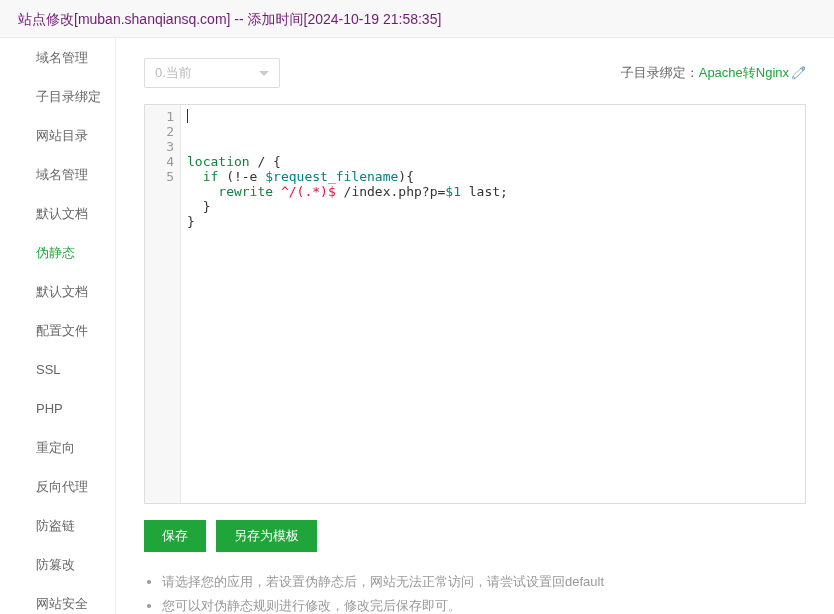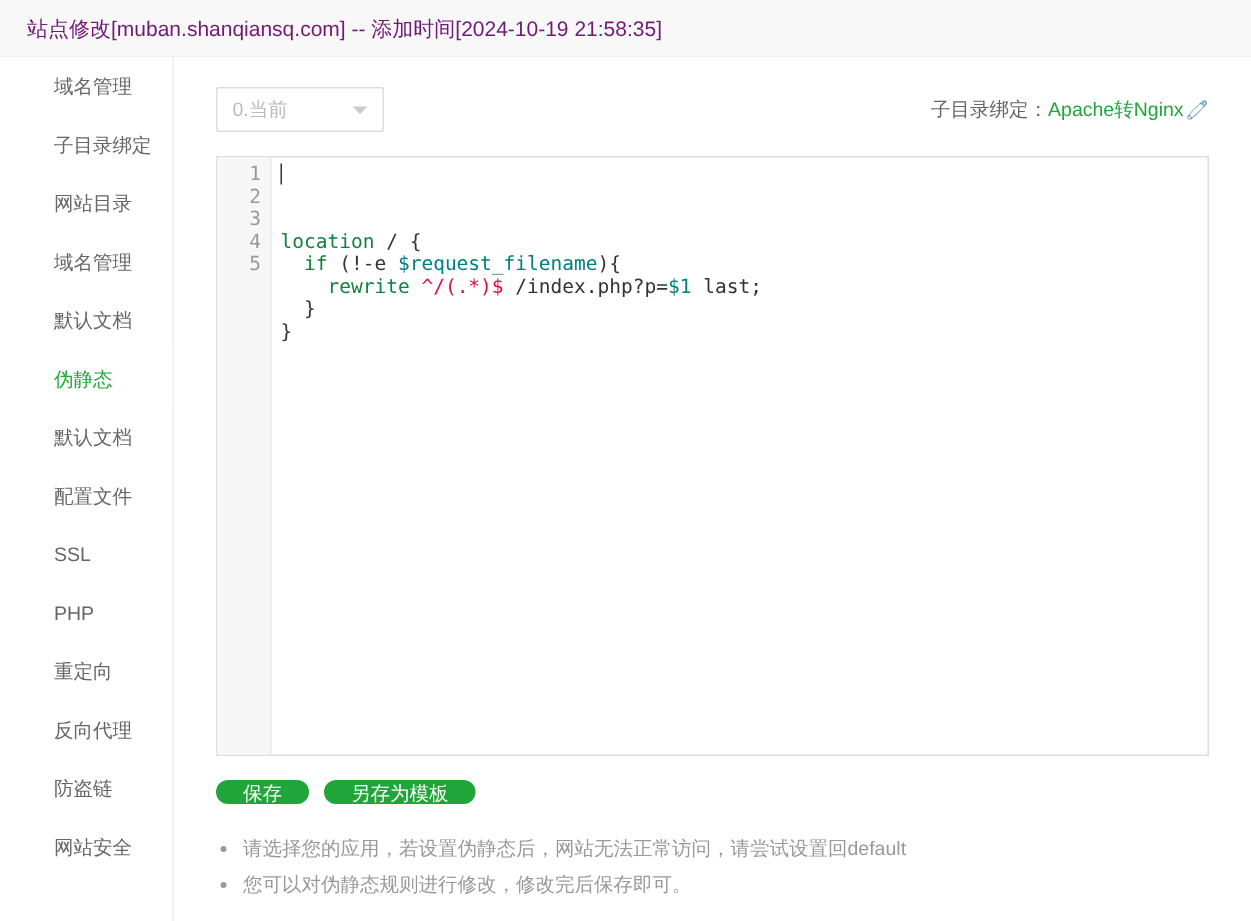--- a/index.html
+++ b/index.html
@@ -4,38 +4,38 @@
 <style>
 *{box-sizing:border-box;margin:0;padding:0}
 body{font-family:-apple-system,"Microsoft YaHei","PingFang SC",sans-serif;font-size:13px;color:#666;background:#fff;width:834px;height:614px;overflow:hidden}
 .header{height:38px;line-height:38px;padding:0 18px;font-size:14px;color:#701a75;border-bottom:1px solid #eee;background:#f8f8f8}
 .main{display:flex;height:576px}
 .sidebar{width:116px;border-right:1px solid #eee;overflow-y:auto;background:#fff}
 .sidebar-item{padding:0 14px 0 36px;height:39px;line-height:39px;color:#666;cursor:pointer;font-size:13px}
 .sidebar-item.active{color:#20a53a;background:#fff}
 .content{flex:1;padding:20px 28px;overflow-y:auto}
 .top-row{display:flex;justify-content:space-between;align-items:center;margin-bottom:16px}
-.select-box{display:flex;align-items:center;width:112px;height:30px;border:1px solid #ddd;border-radius:2px;padding:0 10px;cursor:pointer;color:#bbb;font-size:13px}
+.select-box{display:flex;align-items:center;width:136px;height:30px;border:1px solid #ddd;border-radius:2px;padding:0 10px;cursor:pointer;color:#bbb;font-size:13px}
 .select-box .txt{flex:1}
 .select-box .chev{width:0;height:0;border-left:5px solid transparent;border-right:5px solid transparent;border-top:5px solid #ccc}
 .tools{font-size:13px;color:#666}
 .tools .lnk{color:#20a53a;text-decoration:none;margin-left:0}
 .editor{border:1px solid #ddd;height:400px;background:#fff;display:flex;font-family:Consolas,Menlo,monospace;font-size:13px;line-height:15px}
 .gutter{width:36px;background:#f7f7f7;color:#999;text-align:right;padding:4px 6px 0 0;border-right:1px solid #e8e8e8}
 .code{flex:1;padding:4px 0 0 6px;white-space:pre;position:relative}
 .ln{height:15px}
 .code-line{height:15px}
 .tok-kw{color:#15803d}
 .tok-var{color:#008080}
 .tok-re{color:#d14}
 .tok-txt{color:#333}
 .cursor{position:absolute;left:6px;top:4px;width:1px;height:14px;background:#333;animation:blink 1s step-end infinite}
 @keyframes blink{50%{opacity:0}}
 .buttons{margin-top:16px;display:flex;gap:10px}
-.btn{height:16px;padding:0 18px;background:#20a53a;color:#fff;border:none;border-radius:10px;font-size:13px;cursor:pointer}
+.btn{height:32px;padding:0 18px;background:#20a53a;color:#fff;border:none;border-radius:0;font-size:13px;cursor:pointer}
 .notes{margin-top:18px;padding-left:18px;color:#999;font-size:13px;line-height:24px}
 .notes li{list-style:disc}
 .attach-icon{color:#20a53a;margin-left:2px;font-size:12px}
 </style>
 </head>
 <body>
 
 <div class="header">站点修改[muban.shanqiansq.com] -- 添加时间[2024-10-19 21:58:35]</div>
 
 <div class="main">
@@ -46,20 +46,21 @@
       <div class="sidebar-item">域名管理</div>
       <div class="sidebar-item">默认文档</div>
       <div class="sidebar-item active">伪静态</div>
       <div class="sidebar-item">默认文档</div>
       <div class="sidebar-item">配置文件</div>
       <div class="sidebar-item">SSL</div>
       <div class="sidebar-item">PHP</div>
       <div class="sidebar-item">重定向</div>
       <div class="sidebar-item">反向代理</div>
       <div class="sidebar-item">防盗链</div>
+      <div class="sidebar-item">防篡改</div>
       <div class="sidebar-item">网站安全</div>
     </div>
 
   <div class="content">
     <div class="top-row">
       <div class="select-box">
         <span class="txt">0.当前</span>
         <span class="chev"></span>
       </div>
       <div class="tools">

